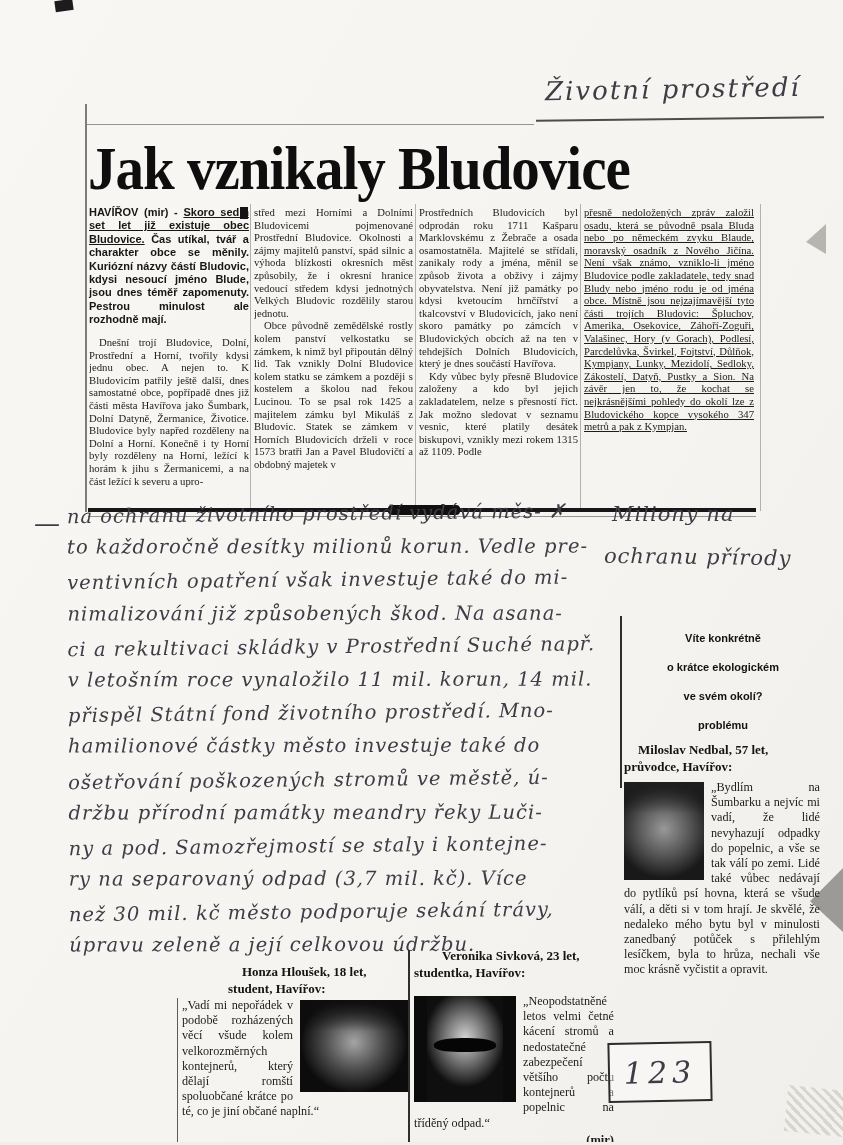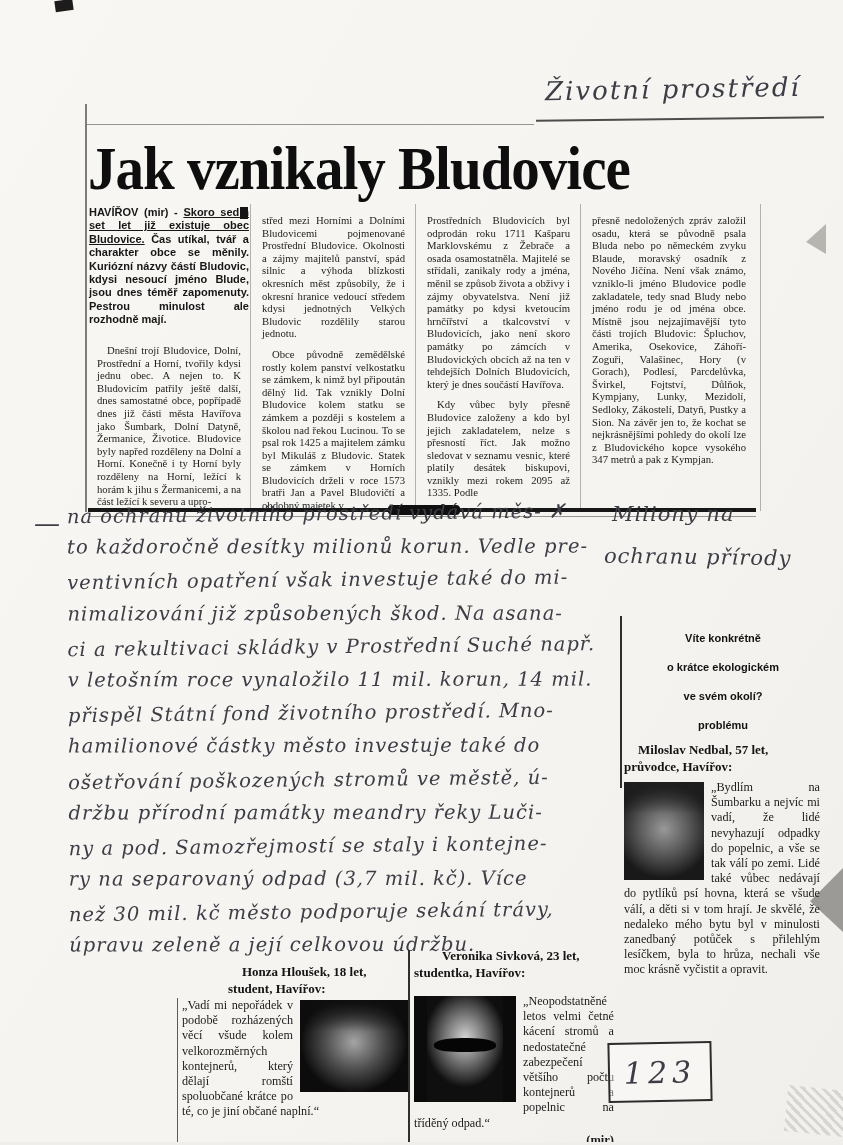--- a/index.html
+++ b/index.html
@@ -4,21 +4,21 @@
 <style>
   html,body{margin:0;padding:0;}
   body{width:843px;height:1145px;background:#efeeea;font-family:"Liberation Serif",serif;}
   #page{position:relative;width:843px;height:1142px;background:linear-gradient(120deg,#f8f7f4 0%,#f5f4f0 55%,#f1efeb 100%);overflow:hidden;}
   .abs{position:absolute;}
   
   .title{font-family:"Liberation Serif",serif;font-weight:700;font-size:57px;letter-spacing:-1px;color:#0e0e0e;white-space:nowrap;transform:scaleY(1.06);}
   .lead{font-family:"Liberation Sans",sans-serif;font-weight:700;font-size:11px;line-height:13.4px;color:#161616;text-align:justify;}
   .lead .ul{text-decoration:underline;}
   .col{font-size:10.7px;line-height:12.6px;color:#1c1c1c;text-align:justify;overflow:hidden;}
-  .col p{margin:8px;}
+  .col p{margin:0;}
   .col p + p{text-indent:10px;}
   .vrule{width:1px;background:#b3b1ac;}
   .hline{background:#96948f;height:1px;}
   .thick{background:#171717;}
   
   .hand{font-family:"DejaVu Serif",serif;font-style:italic;color:#3d3d46;}
   .topic{font-size:26px;letter-spacing:2px;}
   .note-line{font-size:19.5px;letter-spacing:1px;white-space:nowrap;height:33.2px;}
   .note-line:nth-child(odd){transform:rotate(-0.35deg);}
   .note-line:nth-child(even){transform:rotate(0.2deg);}
@@ -72,23 +72,23 @@
 
   <div class="abs col" style="left:89px;top:336px;width:160px;height:176px;">
     <p style="text-indent:10px;">Dnešní trojí Bludovice, Dolní, Prostřední a Horní, tvořily kdysi jednu obec. A nejen to. K Bludovicím patřily ještě další, dnes samostatné obce, popřípadě dnes již části města Havířova jako Šumbark, Dolní Datyně, Žermanice, Životice. Bludovice byly napřed rozděleny na Dolní a Horní. Konečně i ty Horní byly rozděleny na Horní, ležící k horám k jihu s Žermanicemi, a na část ležící k severu a upro-</p>
   </div>
   <div class="abs col" style="left:254px;top:206px;width:159px;height:306px;">
     <p>střed mezi Horními a Dolními Bludovicemi pojmenované Prostřední Bludovice. Okolnosti a zájmy majitelů panství, spád silnic a výhoda blízkosti okresních měst způsobily, že i okresní hranice vedoucí středem kdysi jednotných Velkých Bludovic rozdělily starou jednotu.</p>
     <p>Obce původně zemědělské rostly kolem panství velkostatku se zámkem, k nimž byl připoután dělný lid. Tak vznikly Dolní Bludovice kolem statku se zámkem a později s kostelem a školou nad řekou Lucinou. To se psal rok 1425 a majitelem zámku byl Mikuláš z Bludovic. Statek se zámkem v Horních Bludovicích drželi v roce 1573 bratři Jan a Pavel Bludovičtí a obdobný majetek v</p>
   </div>
   <div class="abs col" style="left:419px;top:206px;width:159px;height:306px;">
     <p>Prostředních Bludovicích byl odprodán roku 1711 Kašparu Marklovskému z Žebrače a osada osamostatněla. Majitelé se střídali, zanikaly rody a jména, měnil se způsob života a obživy i zájmy obyvatelstva. Není již památky po kdysi kvetoucím hrnčířství a tkalcovství v Bludovicích, jako není skoro památky po zámcích v Bludovických obcích až na ten v tehdejších Dolních Bludovicích, který je dnes součástí Havířova.</p>
-    <p>Kdy vůbec byly přesně Bludovice založeny a kdo byl jejich zakladatelem, nelze s přesností říct. Jak možno sledovat v seznamu vesnic, které platily desátek biskupovi, vznikly mezi rokem 2095 až 1335. Podle</p>
+    <p>Kdy vůbec byly přesně Bludovice založeny a kdo byl jejich zakladatelem, nelze s přesností říct. Jak možno sledovat v seznamu vesnic, které platily desátek biskupovi, vznikly mezi rokem 1315 až 1109. Podle</p>
   </div>
-  <div class="abs col" style="left:584px;top:206px;width:170px;height:306px;">
+  <div class="abs col" style="left:584px;top:206px;width:170px;height:306px;text-decoration:underline;">
     <p>přesně nedoložených zpráv založil osadu, která se původně psala Bluda nebo po německém zvyku Blaude, moravský osadník z Nového Jičína. Není však známo, vzniklo-li jméno Bludovice podle zakladatele, tedy snad Bludy nebo jméno rodu je od jména obce. Místně jsou nejzajímavější tyto části trojích Bludovic: Špluchov, Amerika, Osekovice, Záhoří-Zoguři, Valašinec, Hory (v Gorach), Podlesí, Parcdelůvka, Švirkel, Fojtství, Důlňok, Kympjany, Lunky, Mezidolí, Sedloky, Zákostelí, Datyň, Pustky a Sion. Na závěr jen to, že kochat se nejkrásnějšími pohledy do okolí lze z Bludovického kopce vysokého 347 metrů a pak z Kympjan.</p>
   </div>
 
   <div class="abs thick" style="left:88px;top:508px;width:668px;height:4px;"></div>
   <div class="abs" style="left:388px;top:505px;width:72px;height:10px;background:#101010;border-radius:4px;"></div>
   <div class="abs hline" style="left:88px;top:516px;width:668px;"></div>
 
   <div class="abs hand dash" style="left:34px;top:508px;">—</div>
   <div class="abs" style="left:68px;top:502px;width:560px;transform:rotate(-0.3deg);">
     <div class="hand note-line">na ochranu životního prostředí vydává měs- ✗</div>

